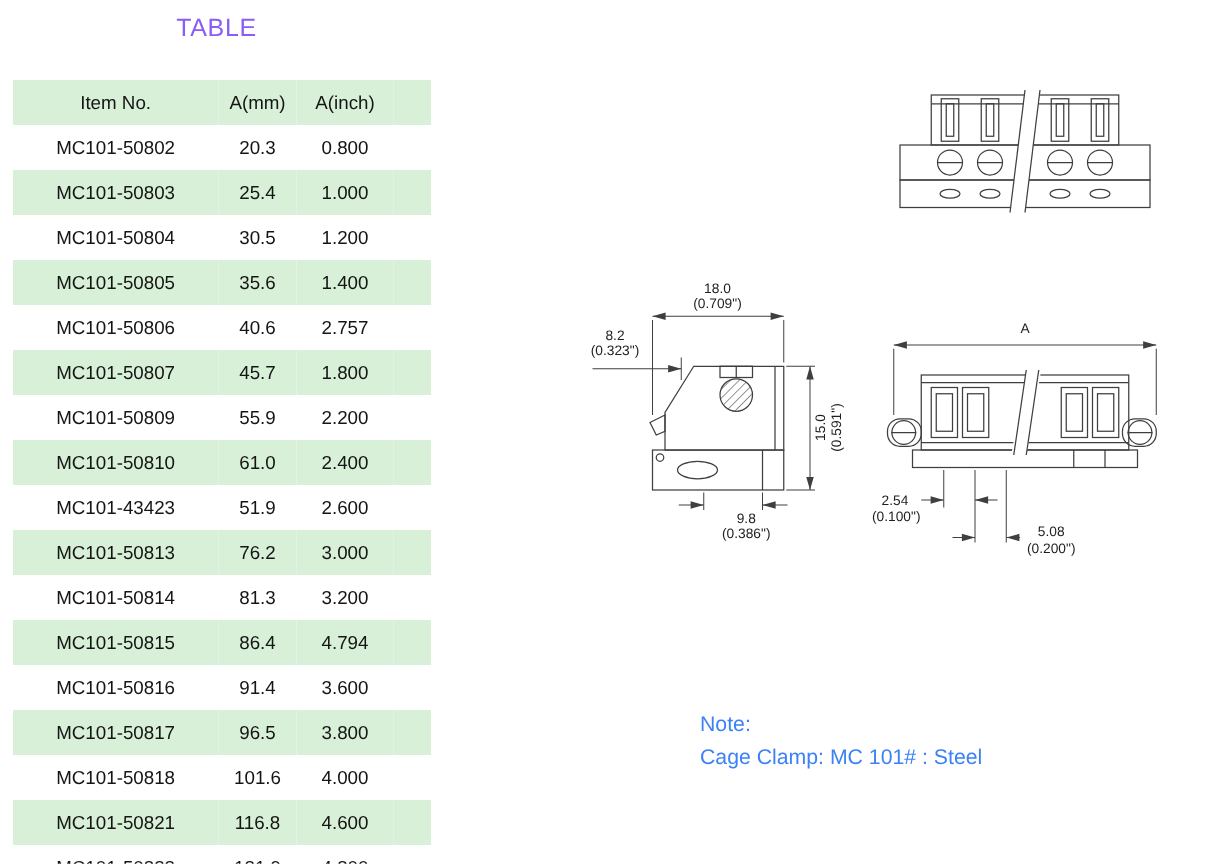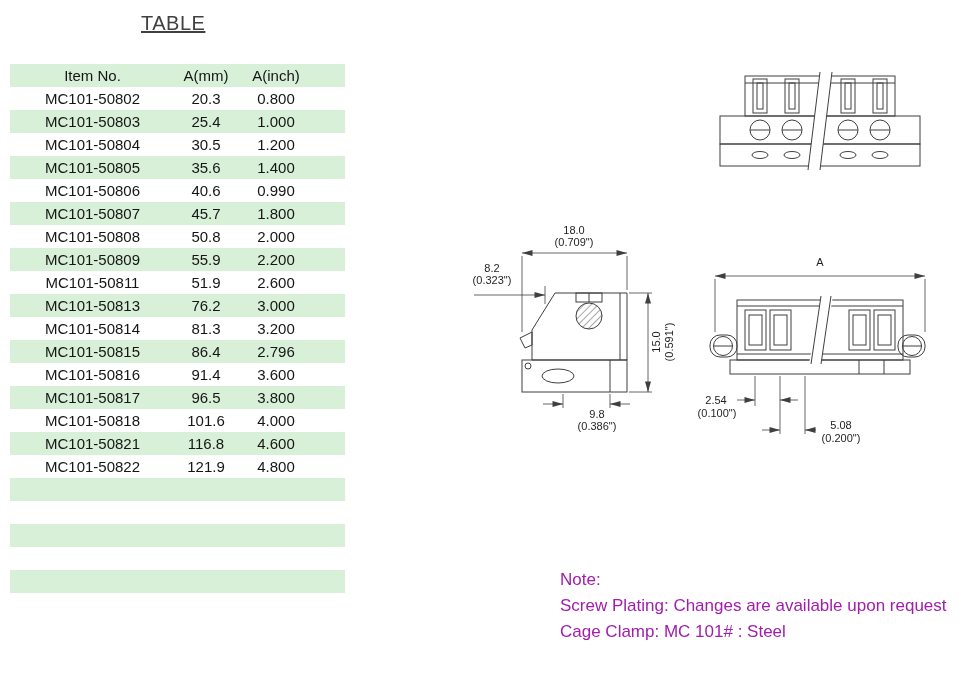--- a/index.html
+++ b/index.html
@@ -5,49 +5,49 @@
   * { margin:0; padding:0; box-sizing:border-box; }
   html,body { background:#fff; }
   body {
     width:979px; height:691px; position:relative; overflow:hidden;
     font-family:"Liberation Sans", sans-serif; color:#1a1a1a;
   }
   .page { position:absolute; inset:0; }
 
   .title {
     position:absolute; left:141px; top:12px;
-    font-size:20px; letter-spacing:.5px; color:#404040;text-decoration:underline;
+    font-size:20px; letter-spacing:.5px; color:#8b5cf6;
   }
 
   .spec-table {
     position:absolute; left:10px; top:64px; width:335px;
     border-collapse:collapse; table-layout:fixed;
     font-size:15px; color:#151515;
   }
-  .spec-table tr { height:23px; }
+  .spec-table tr { height:36px; }
   .spec-table th, .spec-table td {
     font-weight:normal; text-align:center; padding:0;
     line-height:23px; white-space:nowrap; overflow:hidden;
   }
   .spec-table thead tr { background: var(--stripe, #d8f0d8); }
   .spec-table tbody tr:nth-child(even) { background: var(--stripe, #d8f0d8); }
 
   .drawing { position:absolute; }
   .drawing-plug   { left:700px; top:66px; }
   .drawing-side   { left:470px; top:220px; }
   .drawing-front  { left:695px; top:252px; }
 
   svg text {
     font-family:"Liberation Sans", sans-serif;
     font-size:11px; fill:#1e1e1e; text-anchor:middle;
   }
 
   .note {
     position:absolute; left:560px; top:567px;
-    font-size:17px; line-height:26px; color:#a21caf;
+    font-size:17px; line-height:26px; color:#3b82f6;
   }
 </style>
 </head>
 <body>
 
 <div class="page">
 
   <div class="title">TABLE</div>
 
   <table class="spec-table">
@@ -86,63 +86,63 @@
         </tr>
         <tr>
           <td>MC101-50805</td>
           <td>35.6</td>
           <td>1.400</td>
           <td></td>
         </tr>
         <tr>
           <td>MC101-50806</td>
           <td>40.6</td>
-          <td>0.990</td>
+          <td>2.757</td>
           <td></td>
         </tr>
         <tr>
           <td>MC101-50807</td>
           <td>45.7</td>
           <td>1.800</td>
           <td></td>
         </tr>
         <tr>
-          <td>MC101-50808</td>
-          <td>50.8</td>
-          <td>2.000</td>
-          <td></td>
-        </tr>
-        <tr>
           <td>MC101-50809</td>
           <td>55.9</td>
           <td>2.200</td>
           <td></td>
         </tr>
         <tr>
-          <td>MC101-50811</td>
+          <td>MC101-50810</td>
+          <td>61.0</td>
+          <td>2.400</td>
+          <td></td>
+        </tr>
+        <tr>
+          <td>MC101-43423</td>
           <td>51.9</td>
           <td>2.600</td>
           <td></td>
         </tr>
         <tr>
           <td>MC101-50813</td>
           <td>76.2</td>
           <td>3.000</td>
           <td></td>
         </tr>
         <tr>
           <td>MC101-50814</td>
           <td>81.3</td>
           <td>3.200</td>
           <td></td>
         </tr>
         <tr>
           <td>MC101-50815</td>
           <td>86.4</td>
-          <td>2.796</td>
+          <td>4.794</td>
           <td></td>
         </tr>
         <tr>
           <td>MC101-50816</td>
           <td>91.4</td>
           <td>3.600</td>
           <td></td>
         </tr>
         <tr>
           <td>MC101-50817</td>
@@ -312,17 +312,16 @@
     </g>
     <text x="125" y="14">A</text>
     <text x="21" y="152">2.54</text>
     <text x="22" y="165">(0.100")</text>
     <text x="146" y="177">5.08</text>
     <text x="146" y="190">(0.200")</text>
   </svg>
 
   <div class="note">
     <div>Note:</div>
-    <div>Screw Plating: Changes are available upon request</div>
     <div>Cage Clamp: MC 101# : Steel</div>
   </div>
 
 </div>
 
 </body></html>

